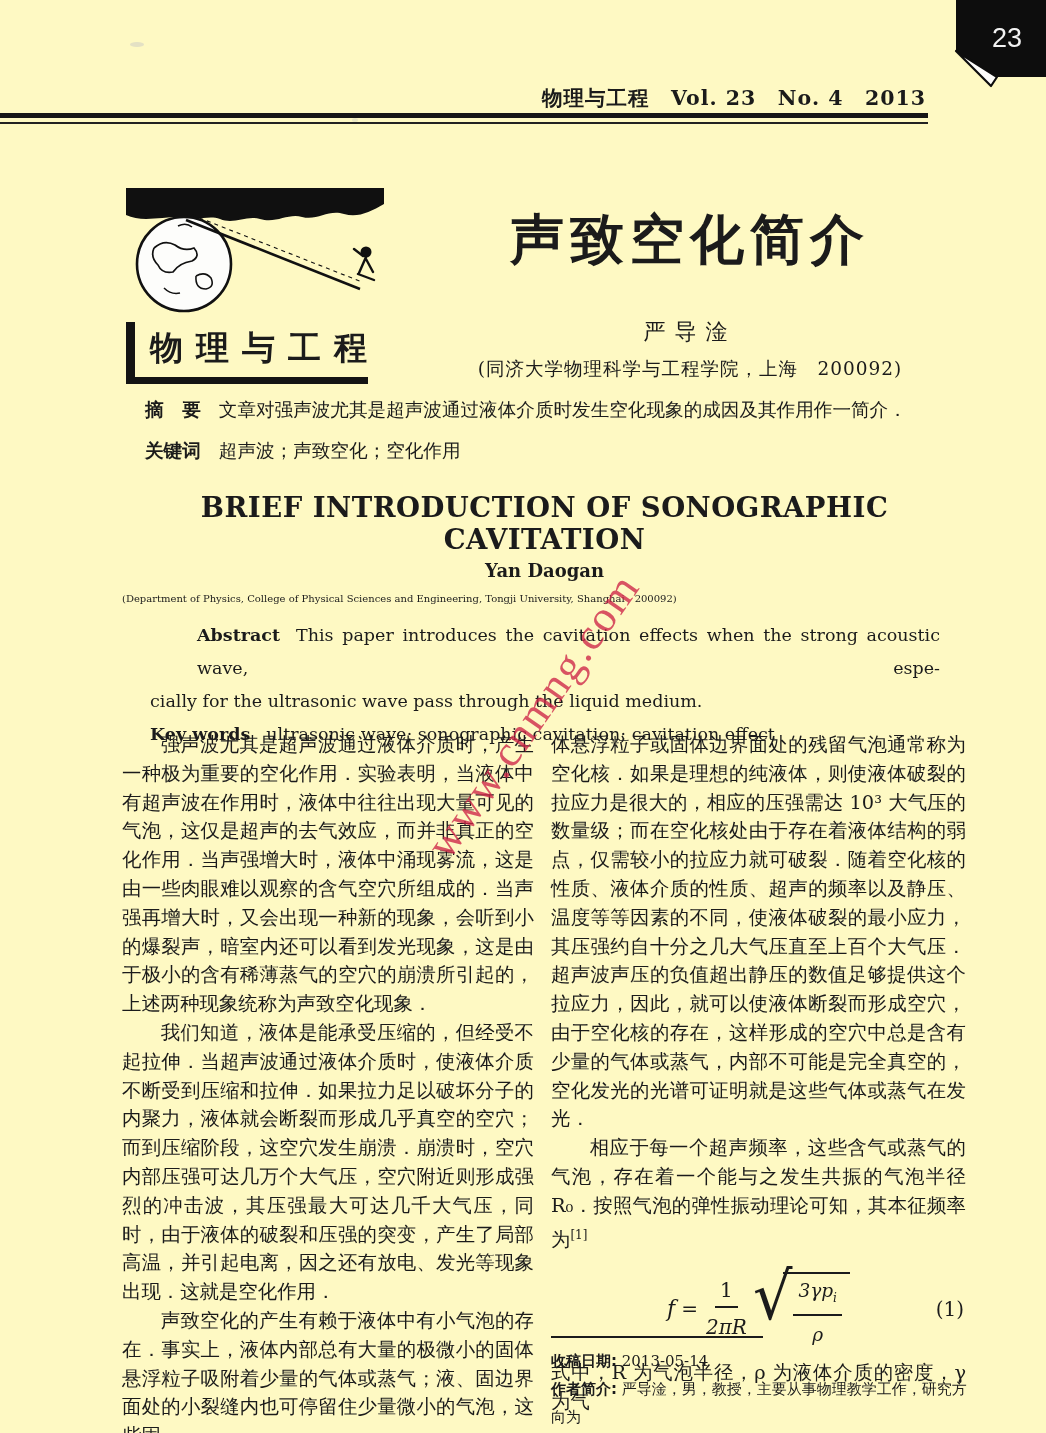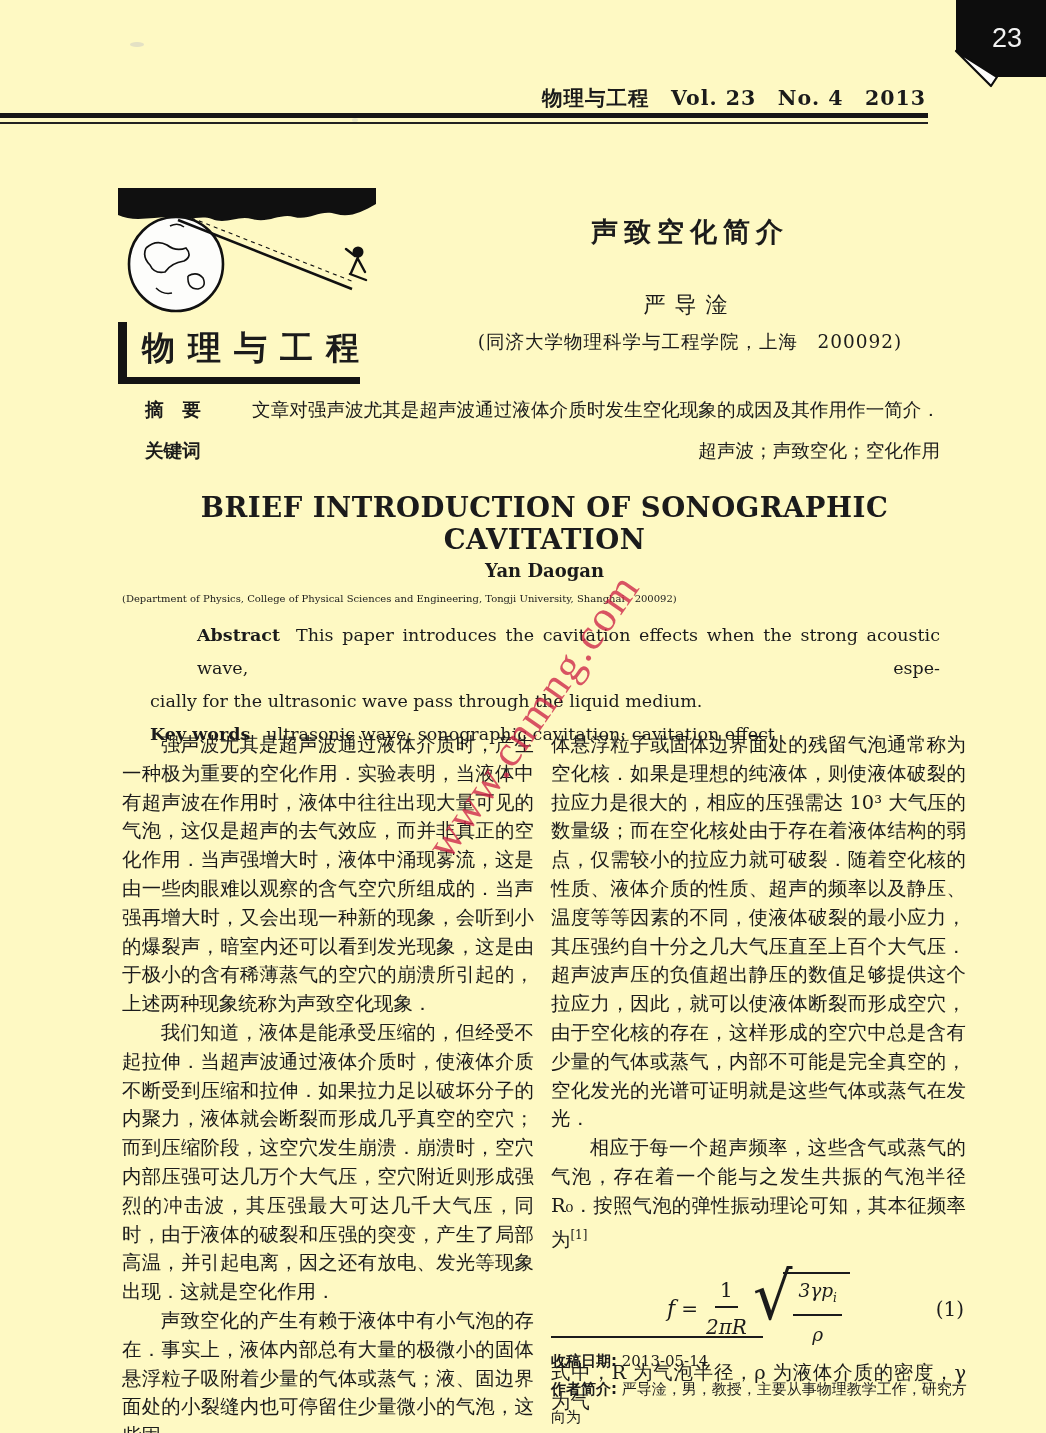--- a/index.html
+++ b/index.html
@@ -10,42 +10,42 @@
   }
   
   .corner-badge{position:absolute;top:0;right:0;width:118px;height:100px;}
   .journal-line{
     position:absolute;top:84px;right:120px;font-size:20.5px;font-weight:600;
     letter-spacing:1px;font-family:"DejaVu Serif","Liberation Serif",serif;
   }
   .rule-thick{position:absolute;left:0;top:113px;width:928px;height:5px;background:#161616;}
   .rule-thin{position:absolute;left:0;top:122px;width:928px;height:2px;background:#222;}
   
-  .logo-block{position:absolute;left:118px;top:188px;width:260px;}
+  .logo-block{position:absolute;left:126px;top:188px;width:260px;}
   .logo-art{display:block;}
   .logo-caption{
     position:relative;margin-top:8px;padding:4px 0 16px 24px;height:46px;
   }
   .logo-caption .vbar{position:absolute;left:0;top:0;width:9px;height:62px;background:#141414;}
   .logo-caption .hbar{position:absolute;left:0;top:55px;width:242px;height:7px;background:#141414;}
   .logo-caption .cap-text{
     font-family:"DejaVu Sans","Liberation Sans",sans-serif;
     font-size:33px;font-weight:700;letter-spacing:13px;white-space:nowrap;
   }
   
   .title-block{position:absolute;left:420px;top:204px;width:540px;text-align:center;}
   .title-zh{
-    margin:10px;font-family:"DejaVu Sans","Liberation Sans",sans-serif;
-    font-size:27px;font-weight:700;letter-spacing:6px;
+    margin:0;font-family:"DejaVu Sans","Liberation Sans",sans-serif;
+    font-size:54px;font-weight:700;letter-spacing:6px;
   }
   .author-zh{margin-top:40px;font-size:22px;letter-spacing:9px;}
   .affil-zh{margin-top:9px;font-size:18.5px;letter-spacing:1px;}
   
   .abs-zh{position:absolute;left:145px;top:397px;width:795px;font-size:18.6px;}
-  .abs-row{display:flex;margin-bottom:16px;line-height:25px;justify-content:space-between;}
+  .abs-row{display:flex;margin-bottom:16px;line-height:25px;}
   .abs-row .lab{
     flex:0 0 auto;margin-right:18px;font-weight:700;
     font-family:"DejaVu Sans","Liberation Sans",sans-serif;white-space:nowrap;
   }
   
   .title-en{
     position:absolute;left:122px;top:491px;width:845px;text-align:center;
     font-size:27.5px;font-weight:700;letter-spacing:0.5px;margin:0;
     font-family:"DejaVu Serif","Liberation Serif",serif;
   }

